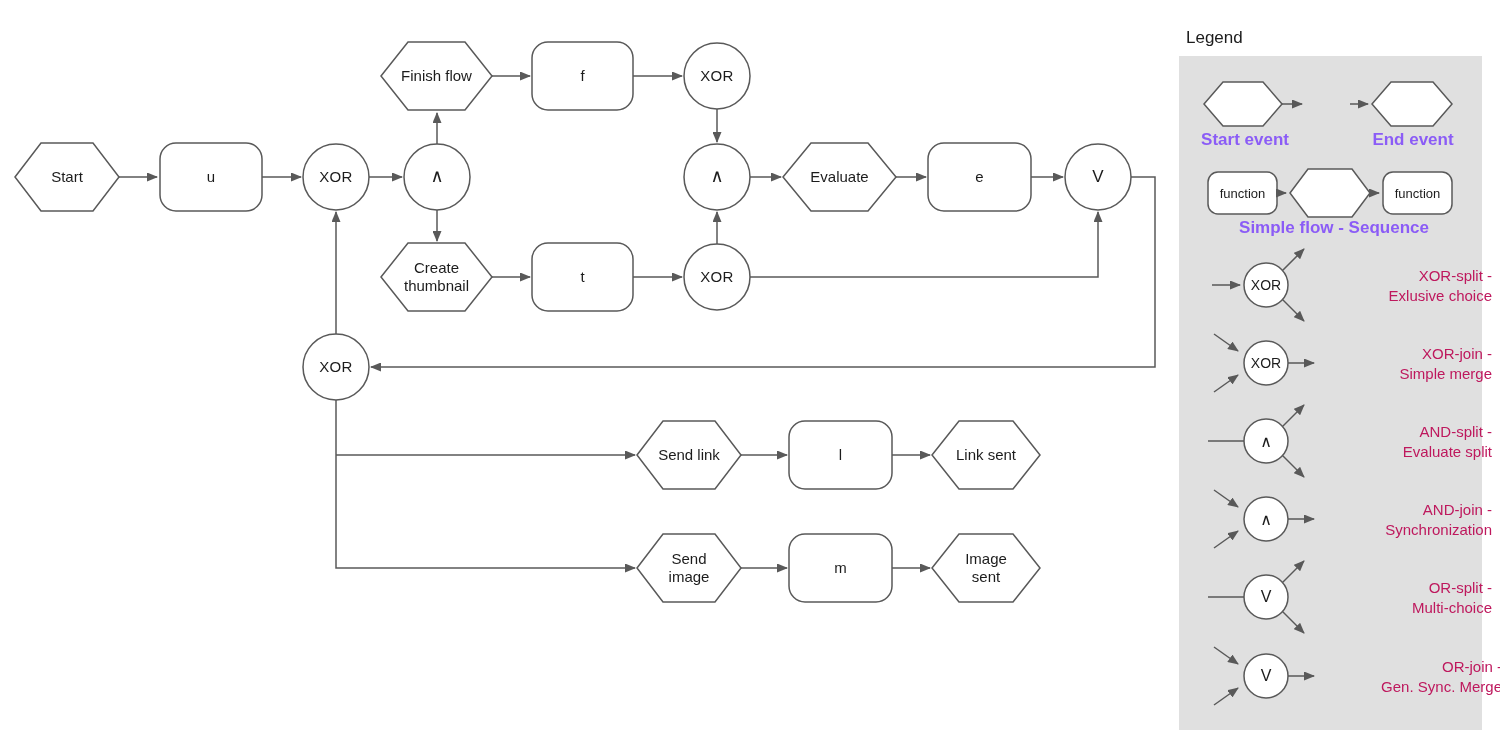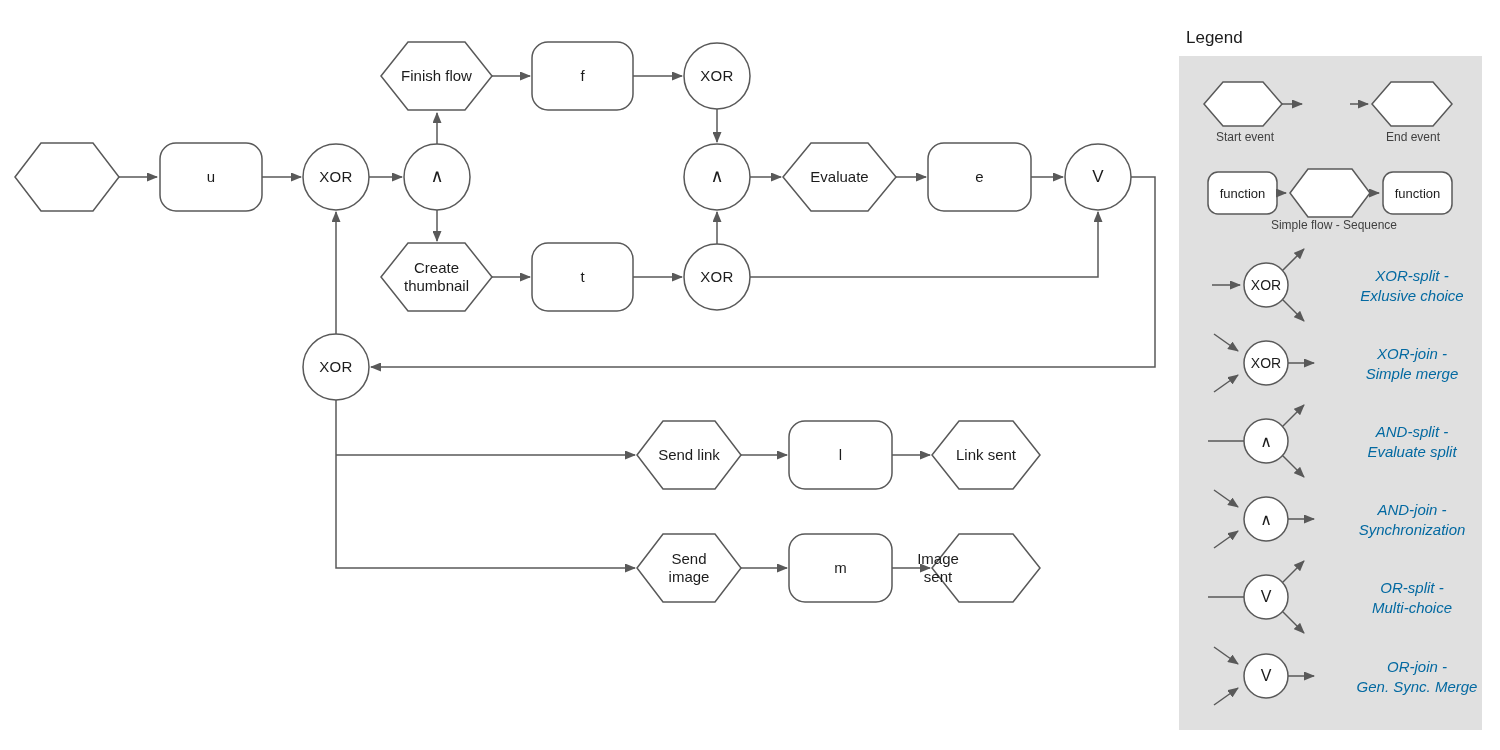--- a/index.html
+++ b/index.html
@@ -6,22 +6,22 @@
   #canvas{position:relative;width:1500px;height:750px;background:#ffffff;overflow:hidden;
           font-family:"Liberation Sans", sans-serif;}
   #edges-svg{position:absolute;left:0;top:0;z-index:1;}
   .lbl{position:absolute;z-index:2;display:flex;align-items:center;justify-content:center;
        text-align:center;font-size:15px;color:#1c1c1c;line-height:1.2;}
   .sym{font-size:15px;letter-spacing:0.3px;}
   .sym-gate{font-size:18px;}
   #legend-panel{position:absolute;left:1179px;top:56px;width:303px;height:674px;
                 background:#e0e0e0;z-index:0;}
   #legend-title{position:absolute;left:1186px;top:28px;font-size:17px;color:#1c1c1c;z-index:2;}
-  .leg-cap{position:absolute;z-index:2;font-size:12px;color:#404040;text-align:center;}
-  .leg-lines{position:absolute;z-index:2;font-size:15px;line-height:20px;color:#0369a1;text-align:center;font-style:italic;}
+  .leg-cap{position:absolute;z-index:2;font-size:17px;color:#8b5cf6;text-align:center;font-weight:bold;}
+  .leg-lines{position:absolute;z-index:2;font-size:15px;line-height:20px;color:#be185d;text-align:right;}
   .leg-fn{position:absolute;z-index:2;display:flex;align-items:center;justify-content:center;
           font-size:13px;color:#1c1c1c;}
   .leg-sym{position:absolute;z-index:2;display:flex;align-items:center;justify-content:center;
            font-size:14px;color:#1c1c1c;}
   .leg-sym.gate{font-size:16px;}
 </style>
 </head>
 <body>
 
 <div id="canvas">
@@ -136,40 +136,41 @@
     <g stroke="#595959" stroke-width="1.5" fill="#ffffff">
       <circle cx="1266" cy="285" r="22"></circle>
       <circle cx="1266" cy="363" r="22"></circle>
       <circle cx="1266" cy="441" r="22"></circle>
       <circle cx="1266" cy="519" r="22"></circle>
       <circle cx="1266" cy="597" r="22"></circle>
       <circle cx="1266" cy="676" r="22"></circle>
     </g>
   </svg>
 
+  <div class="lbl" style="left:15px;top:143px;width:104px;height:68px">Start</div>
   <div class="lbl" style="left:160px;top:143px;width:102px;height:68px">u</div>
   <div class="lbl sym" style="left:303px;top:144px;width:66px;height:66px">XOR</div>
   <div class="lbl sym-gate" style="left:404px;top:144px;width:66px;height:66px">∧</div>
   <div class="lbl" style="left:381px;top:42px;width:111px;height:68px;padding:0 20px;box-sizing:border-box">Finish flow</div>
   <div class="lbl" style="left:532px;top:42px;width:101px;height:68px">f</div>
   <div class="lbl sym" style="left:684px;top:43px;width:66px;height:66px">XOR</div>
   <div class="lbl" style="left:381px;top:243px;width:111px;height:68px;padding:12px 18px;box-sizing:border-box">Create thumbnail</div>
   <div class="lbl" style="left:532px;top:243px;width:101px;height:68px">t</div>
   <div class="lbl sym" style="left:684px;top:244px;width:66px;height:66px">XOR</div>
   <div class="lbl sym-gate" style="left:684px;top:144px;width:66px;height:66px">∧</div>
   <div class="lbl" style="left:783px;top:143px;width:113px;height:68px">Evaluate</div>
   <div class="lbl" style="left:928px;top:143px;width:103px;height:68px">e</div>
   <div class="lbl" style="left:1065px;top:144px;width:66px;height:66px;font-size:17px">V</div>
   <div class="lbl sym" style="left:303px;top:334px;width:66px;height:66px">XOR</div>
   <div class="lbl" style="left:637px;top:421px;width:104px;height:68px;padding:0 12px;box-sizing:border-box">Send link</div>
   <div class="lbl" style="left:789px;top:421px;width:103px;height:68px">l</div>
   <div class="lbl" style="left:932px;top:421px;width:108px;height:68px;padding:0 12px;box-sizing:border-box">Link sent</div>
   <div class="lbl" style="left:637px;top:534px;width:104px;height:68px;padding:0 22px;box-sizing:border-box">Send image</div>
   <div class="lbl" style="left:789px;top:534px;width:103px;height:68px">m</div>
-  <div class="lbl" style="left:884px;top:534px;width:108px;height:68px;padding:0 24px;box-sizing:border-box">Image sent</div>
+  <div class="lbl" style="left:932px;top:534px;width:108px;height:68px;padding:0 24px;box-sizing:border-box">Image sent</div>
 
   <div class="leg-cap" style="left:1190px;top:130px;width:110px">Start event</div>
   <div class="leg-cap" style="left:1360px;top:130px;width:106px">End event</div>
   <div class="leg-fn" style="left:1208px;top:172px;width:69px;height:42px">function</div>
   <div class="leg-fn" style="left:1383px;top:172px;width:69px;height:42px">function</div>
   <div class="leg-cap" style="left:1228px;top:218px;width:212px">Simple flow - Sequence</div>
 
   <div class="leg-sym" style="left:1244px;top:263px;width:44px;height:44px">XOR</div>
   <div class="leg-sym" style="left:1244px;top:341px;width:44px;height:44px">XOR</div>
   <div class="leg-sym gate" style="left:1244px;top:419px;width:44px;height:44px">∧</div>

